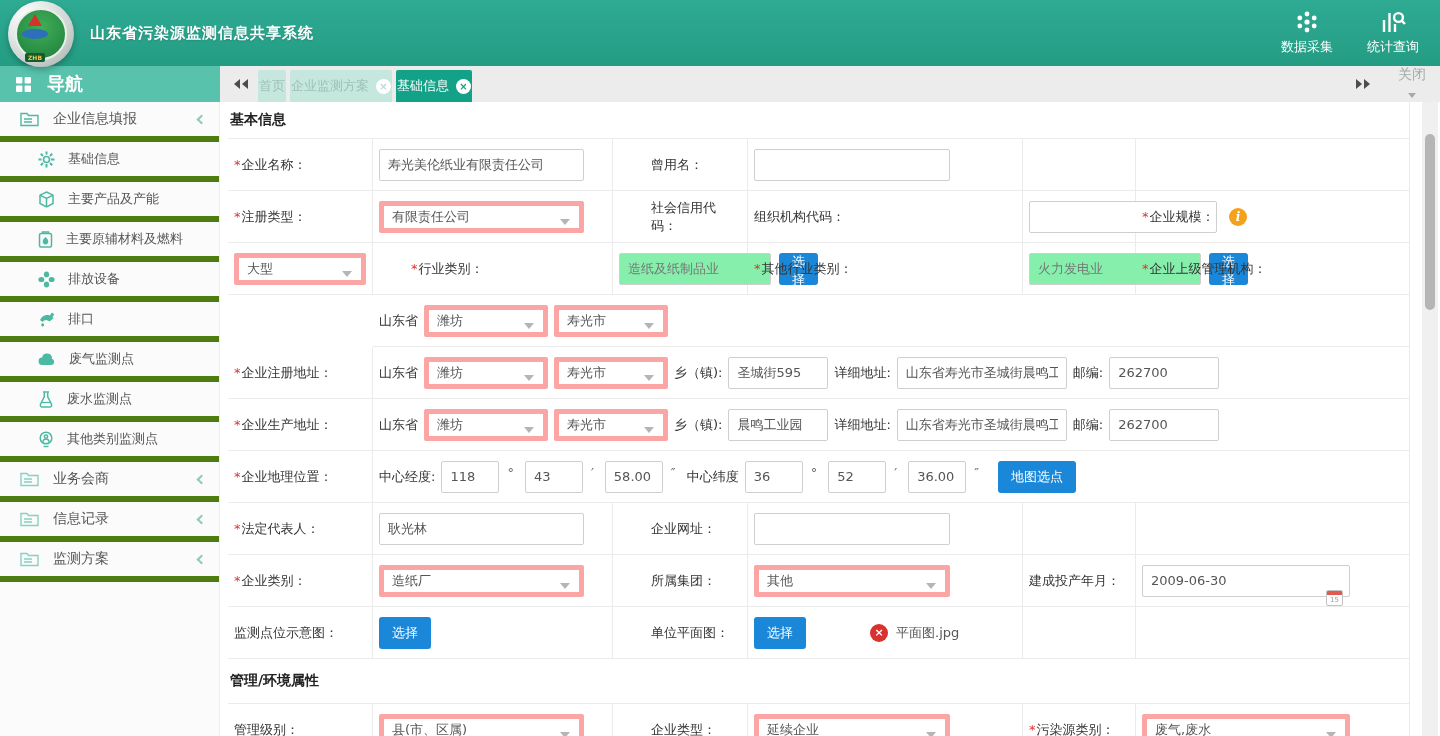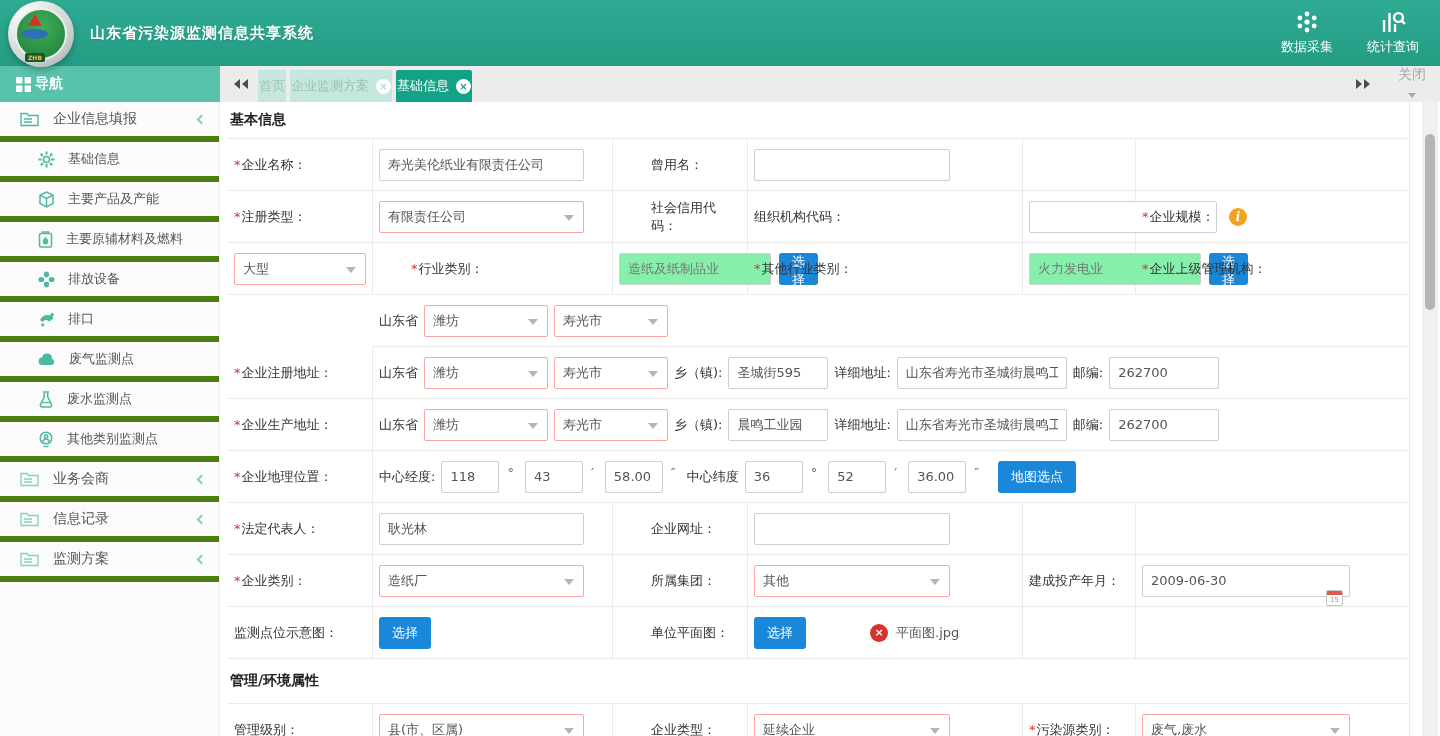--- a/index.html
+++ b/index.html
@@ -16,21 +16,21 @@
   .logo .banner { position:absolute; left:17px; bottom:5px; width:20px; height:9px; background:#145c2d; border-radius:2px; color:#f0c64a; font-size:6px; font-weight:bold; text-align:center; line-height:9px; }
   .apptitle { margin-left:90px; color:#fff; font-size:15px; font-weight:bold; letter-spacing:1px; text-shadow:0 1px 2px rgba(0,0,0,.15); }
   .hspacer { flex:1; }
   .hact { width:78px; margin-right:8px; display:flex; flex-direction:column; align-items:center; color:#fff; cursor:pointer; }
   .hact svg { margin-bottom:4px; }
   .hact span { font-size:13px; }
 
   
   .bar2 { display:flex; height:36px; }
   .navbar { width:220px; background:#58c2ac; display:flex; align-items:center; padding-left:16px; color:#fff; }
-  .navbar .navlabel { font-size:14px; font-weight:bold; margin-left:4px; }
+  .navbar .navlabel { font-size:18px; font-weight:bold; margin-left:16px; }
   .tabstrip { flex:1; background:#ececec; display:flex; align-items:flex-end; position:relative; }
   .tscroll { width:34px; height:36px; display:flex; align-items:center; justify-content:center; cursor:pointer; }
   .tri { width:0; height:0; border:5px solid transparent; }
   .tri.left { border-right:6px solid #4d4d4d; margin-right:-3px; }
   .tri.right { border-left:6px solid #4d4d4d; margin-left:-3px; }
   .tab { height:32px; margin:0 0 0 4px; padding:0 1px; display:flex; align-items:center; gap:7px;
          background:#c6e7dd; color:#9cc2b6; font-size:13px; border-radius:2px 2px 0 0; cursor:pointer; }
   .tab.active { background:#13a287; color:#fff; }
   .tclose { width:15px; height:15px; border-radius:50%; background:#ffffff; display:flex; align-items:center; justify-content:center;
             font-size:10px; font-weight:bold; color:#b7ddd2; }
@@ -56,21 +56,21 @@
   .form { margin:0 30px 0 8px; display:grid; grid-template-columns:145px 240px 135px 275px 113px 1fr; font-size:13px; }
   .section { grid-column:1/-1; font-size:14px; font-weight:bold; color:#222; padding:9px 2px; border-bottom:1px solid #ebebeb; border-right:1px solid #ebebeb; }
   .section.s2 { padding:13px 2px; }
   .c { min-height:52px; display:flex; align-items:center; border-bottom:1px solid #ebebeb; border-right:1px solid #ebebeb; padding:0 6px; }
   .c.l { color:#333; }
   .sp { grid-column:2/-1; gap:6px; flex-wrap:nowrap; }
   .req { color:#e0312e; margin-right:1px; }
   .inp { height:32px; border:1px solid #cfcfcf; border-radius:2px; padding:0 8px; font-size:13px; color:#555; background:#fff; outline:none; font-family:inherit; }
   .inp.ro { background:#86efac; color:#777; }
   .w205{width:205px} .w196{width:196px} .w208{width:208px} .w170{width:170px} .w100{width:100px} .w110{width:110px} .w58{width:58px} .w124{width:124px} .w114{width:114px} .w152{width:152px} .w172{width:172px}
-  .sel { position:relative; height:32px; border:1px solid #fca5a5; border-radius:2px; background:#fff; display:flex; align-items:center; padding:0 24px 0 8px; color:#555; cursor:pointer; }
+  .sel { position:relative; height:32px; border:5px solid #fca5a5; border-radius:2px; background:#fff; display:flex; align-items:center; padding:0 24px 0 8px; color:#555; cursor:pointer; }
   .sel .car { position:absolute; right:9px; top:13px; width:0; height:0; border:5px solid transparent; border-top:6px solid #b5b5b5; }
   .btn-blue { height:32px; background:#1b87d8; color:#fff; border:none; border-radius:3px; font-size:13px; padding:0 13px; margin-left:8px; cursor:pointer; font-family:inherit; }
   .unit { color:#666; margin:0 5px 8px 2px; }
   .mini-label { color:#333; white-space:nowrap; }
   .info { width:18px; height:18px; min-width:18px; border-radius:50%; background:#f5a21b; color:#fff; font:italic bold 12px "DejaVu Serif","Liberation Serif",serif; display:flex; align-items:center; justify-content:center; margin-left:12px; }
   .del { width:18px; height:18px; border-radius:50%; background:#d7322e; color:#fff; font-size:11px; font-weight:bold; display:flex; align-items:center; justify-content:center; margin-left:64px; cursor:pointer; }
   .fname { color:#555; margin-left:8px; }
   .datewrap { position:relative; }
   .datewrap .inp { padding-right:28px; }
   .cal { position:absolute; right:7px; top:25px; width:17px; height:16px; border:1px solid #c3c3c3; border-radius:2px; background:#fff; overflow:hidden; }

